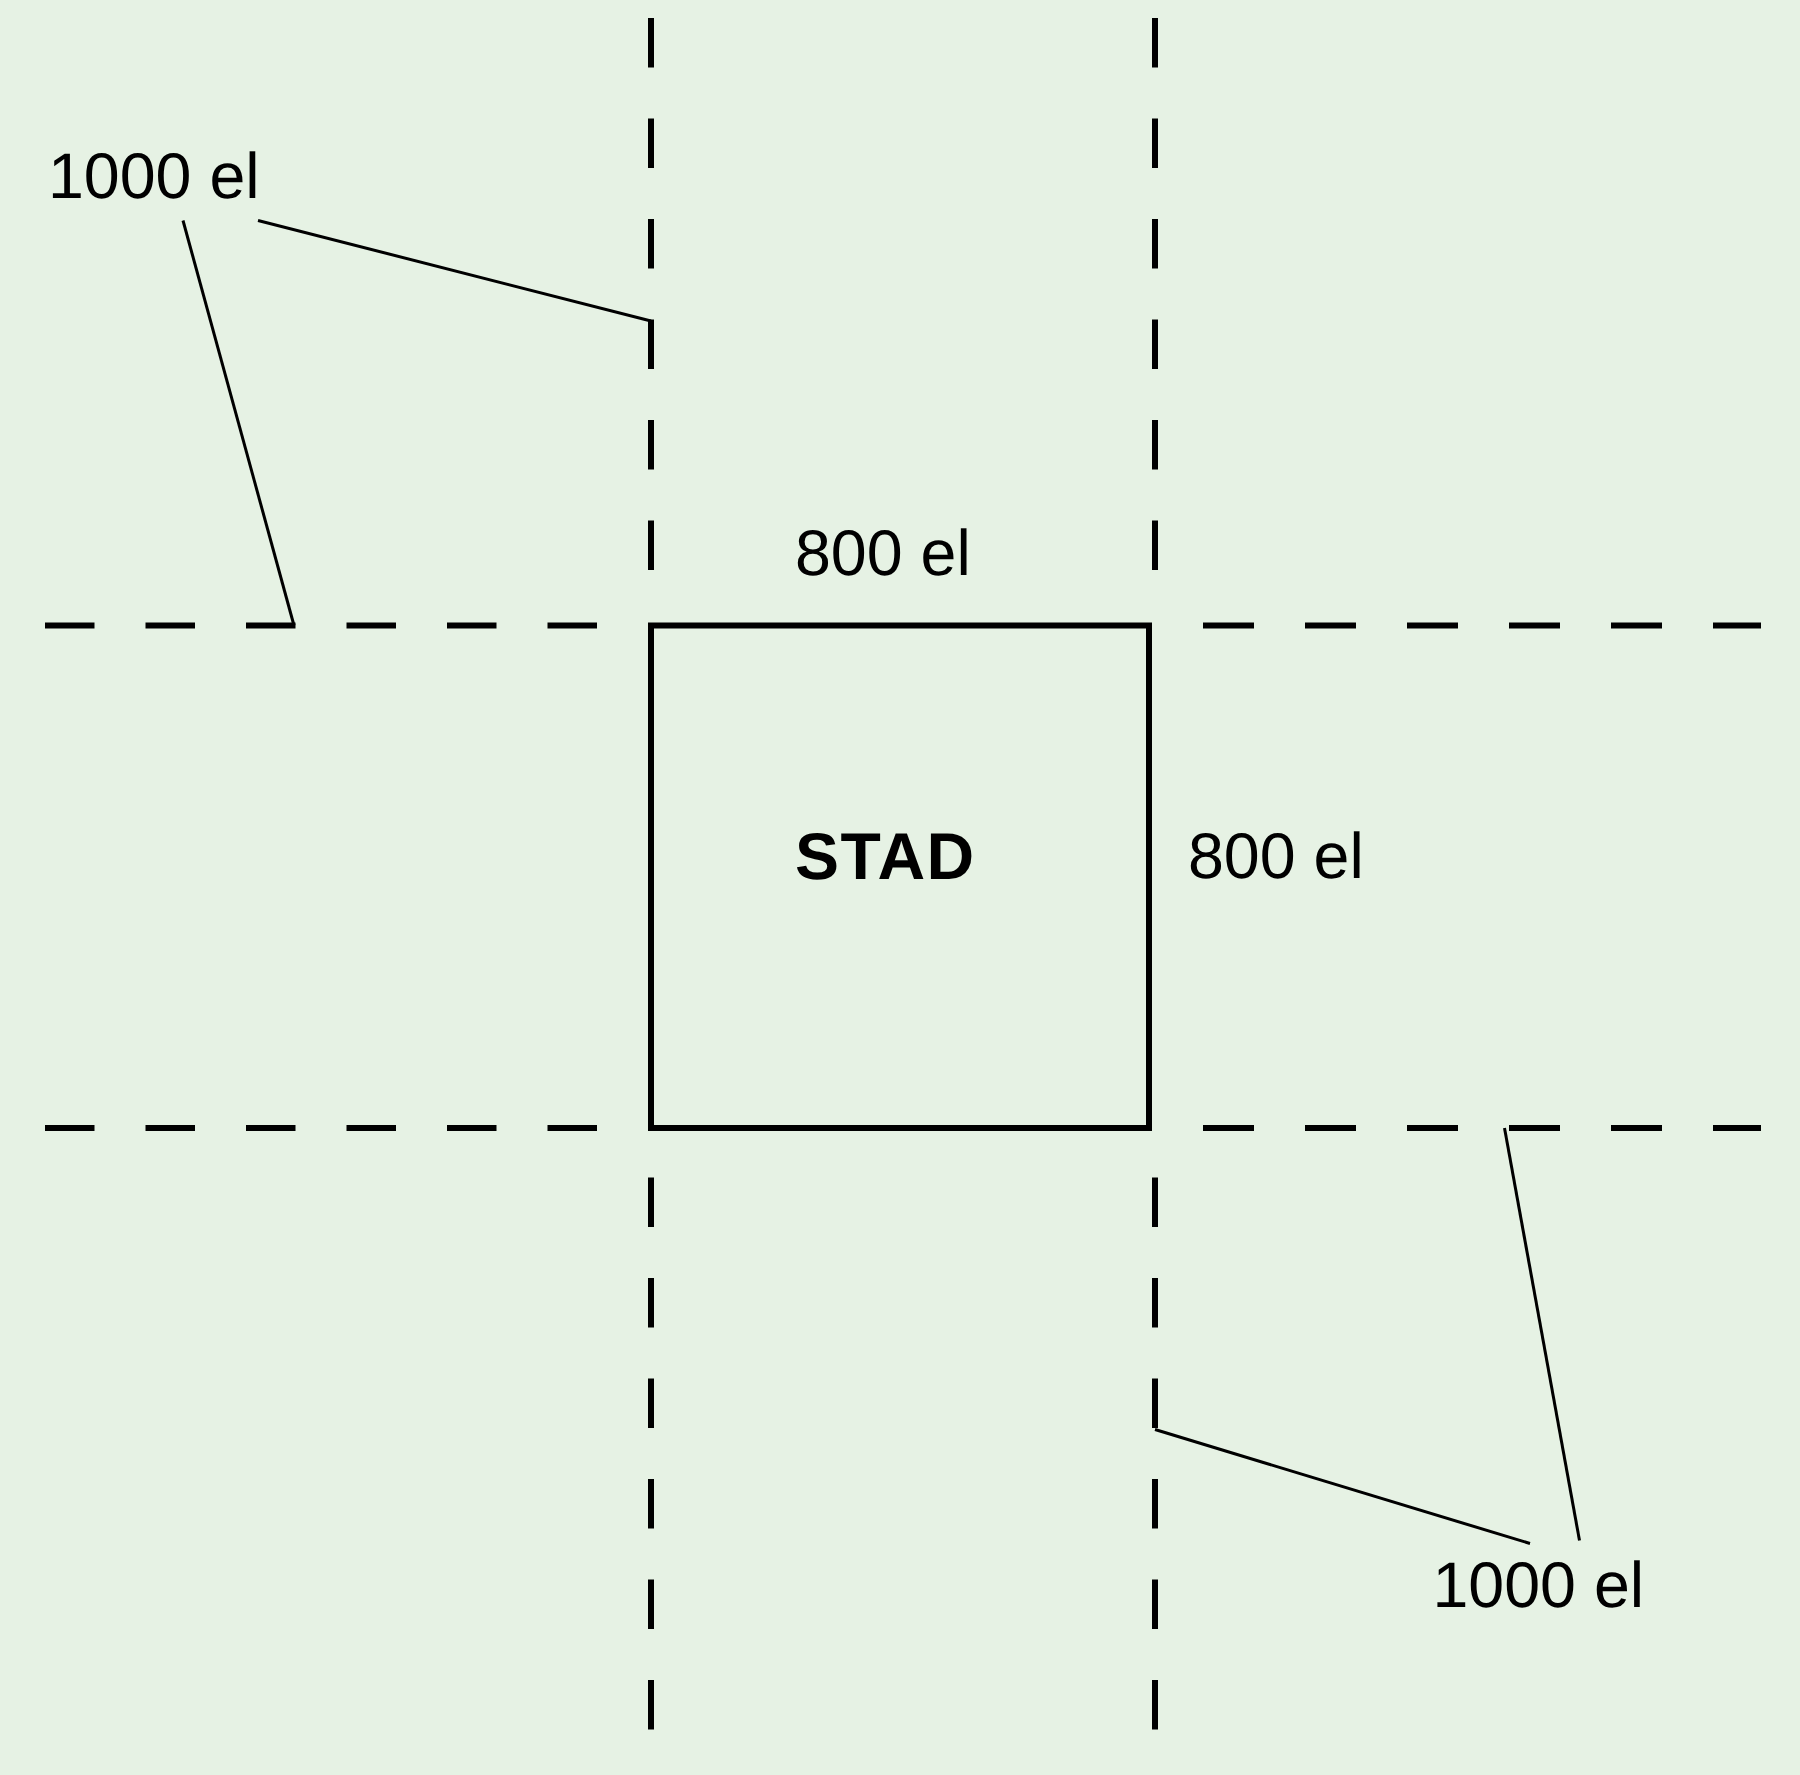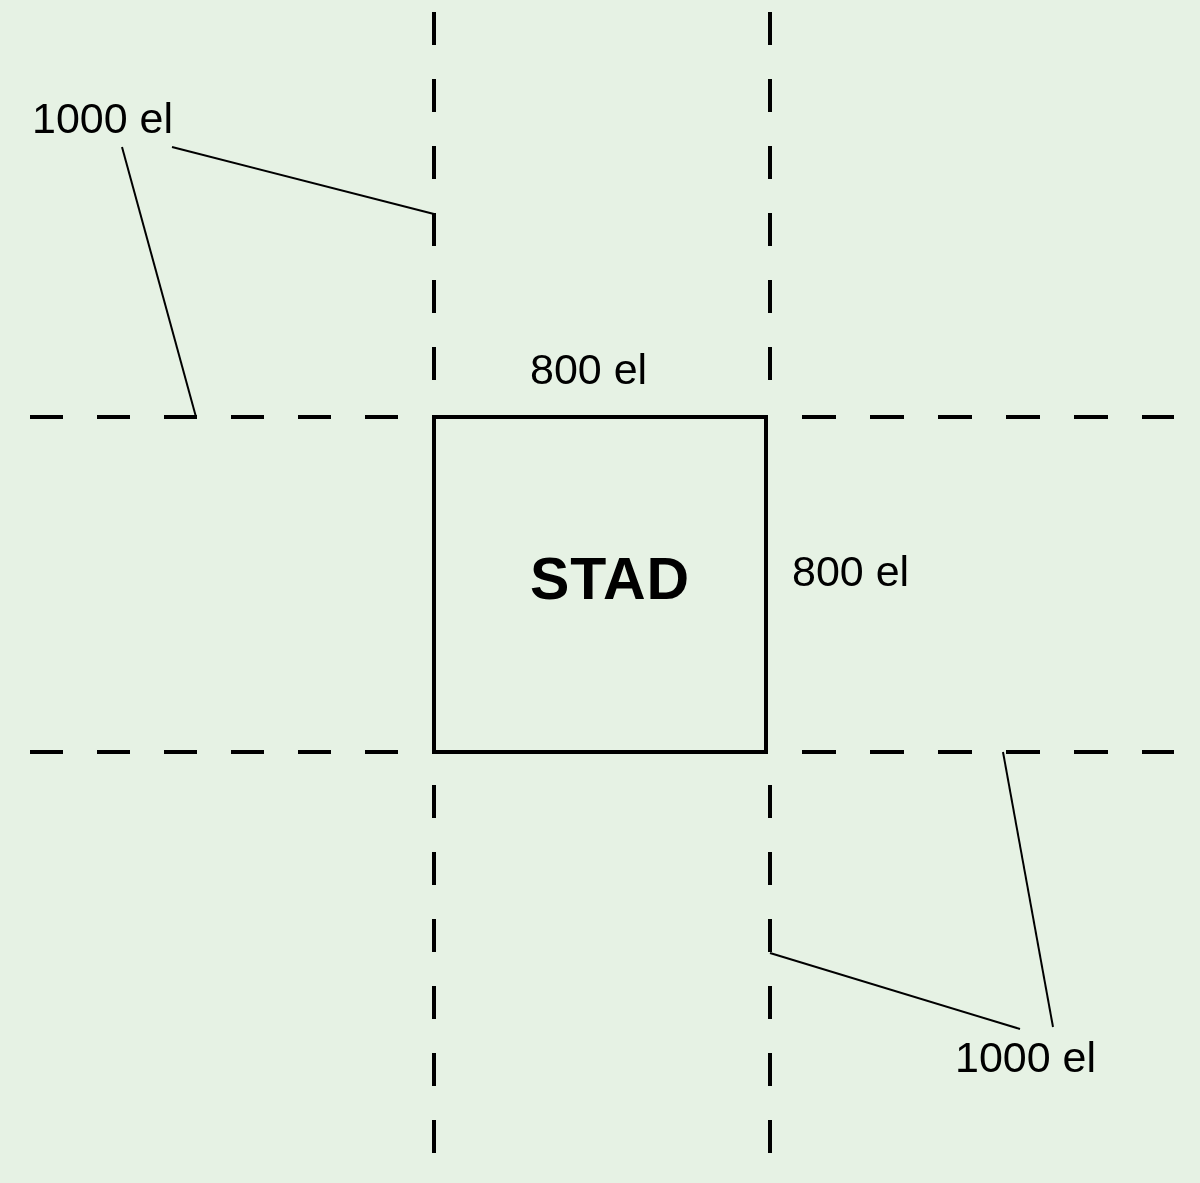--- a/index.html
+++ b/index.html
@@ -8,21 +8,21 @@
       background: #e6f2e4;
       font-family: "Liberation Sans", sans-serif;
     }
     #canvas { position: relative; width: 1200px; height: 1056px; }
     svg { position: absolute; left: 0; top: 0; }
     .label {
       position: absolute; color: #000; font-size: 43px; line-height: 1;
       white-space: nowrap;
       font-family: "Liberation Sans", sans-serif;
     }
-    .title-label { font-weight: bold; font-size: 59px; letter-spacing: 1px; }
+    .title-label { font-weight: bold; font-size: 44px; letter-spacing: 1px; }
   </style>
 </head>
 <body>
 
 <div id="canvas">
   <svg width="1200" height="1183" viewBox="0 0 1200 1183">
     <g stroke="#000" stroke-width="4" fill="none">
 
       <line x1="30" y1="417" x2="400" y2="417" stroke-dasharray="33 34"></line>
       <line x1="30" y1="752" x2="400" y2="752" stroke-dasharray="33 34"></line>

